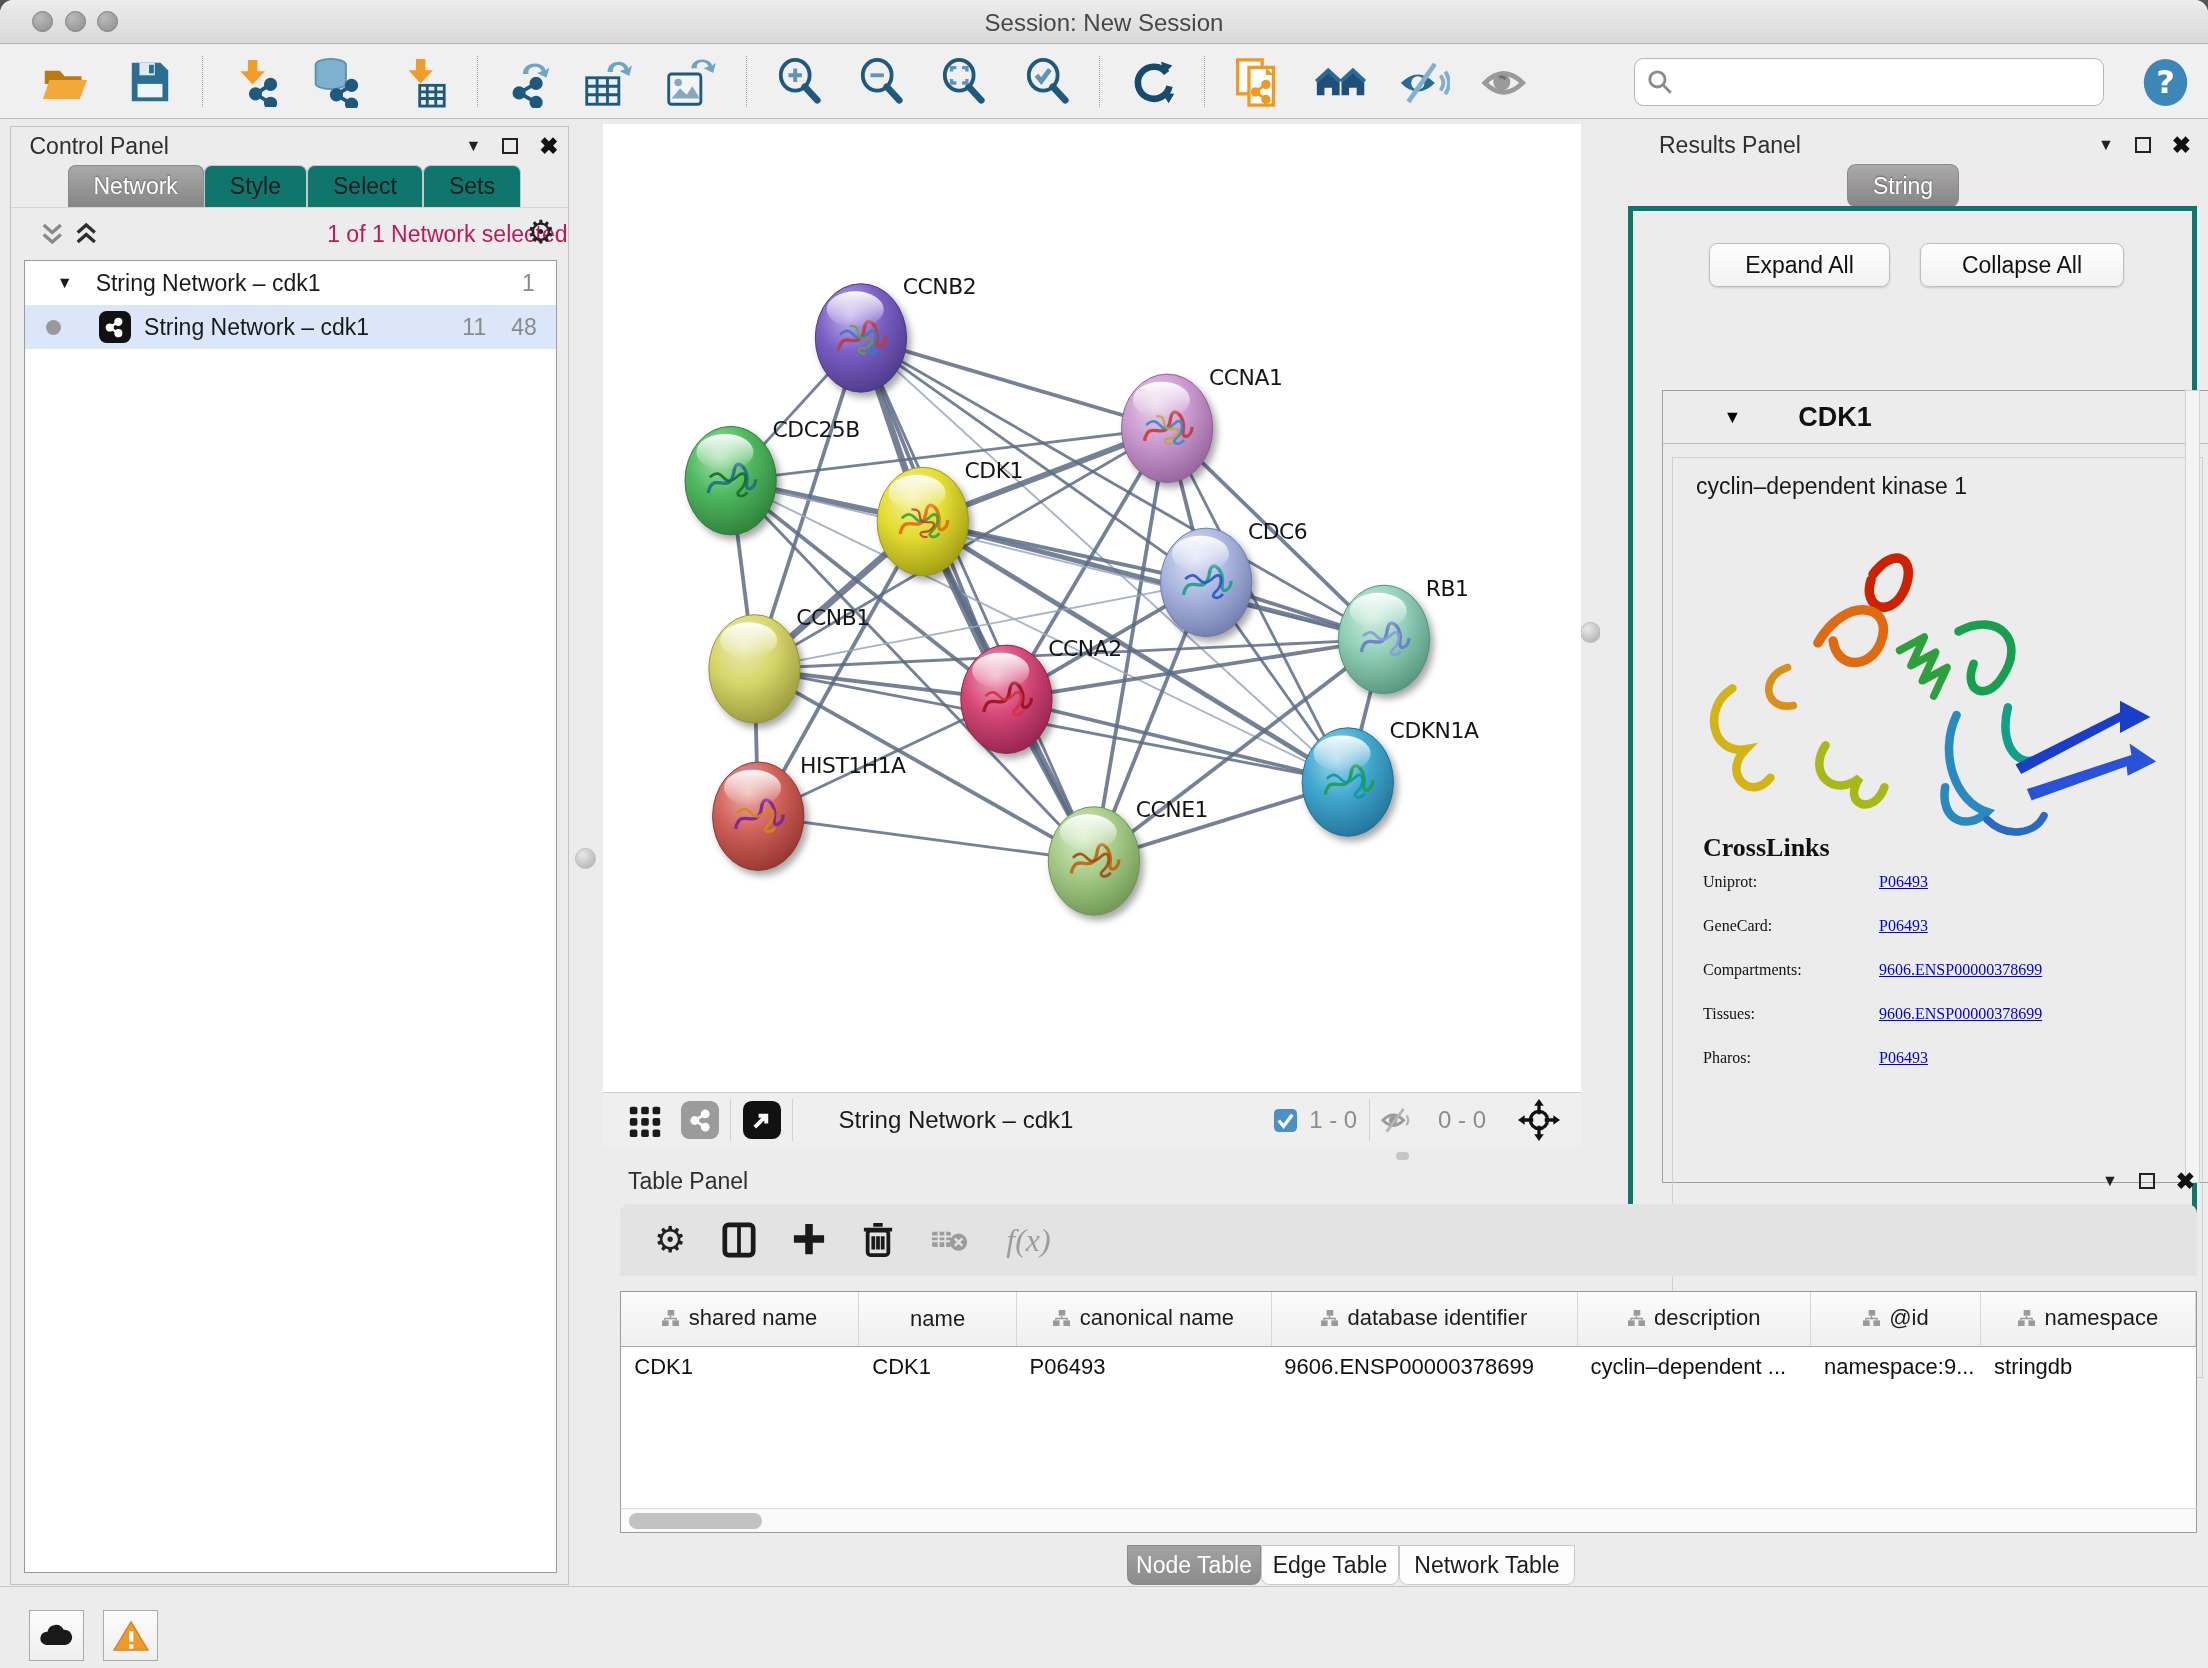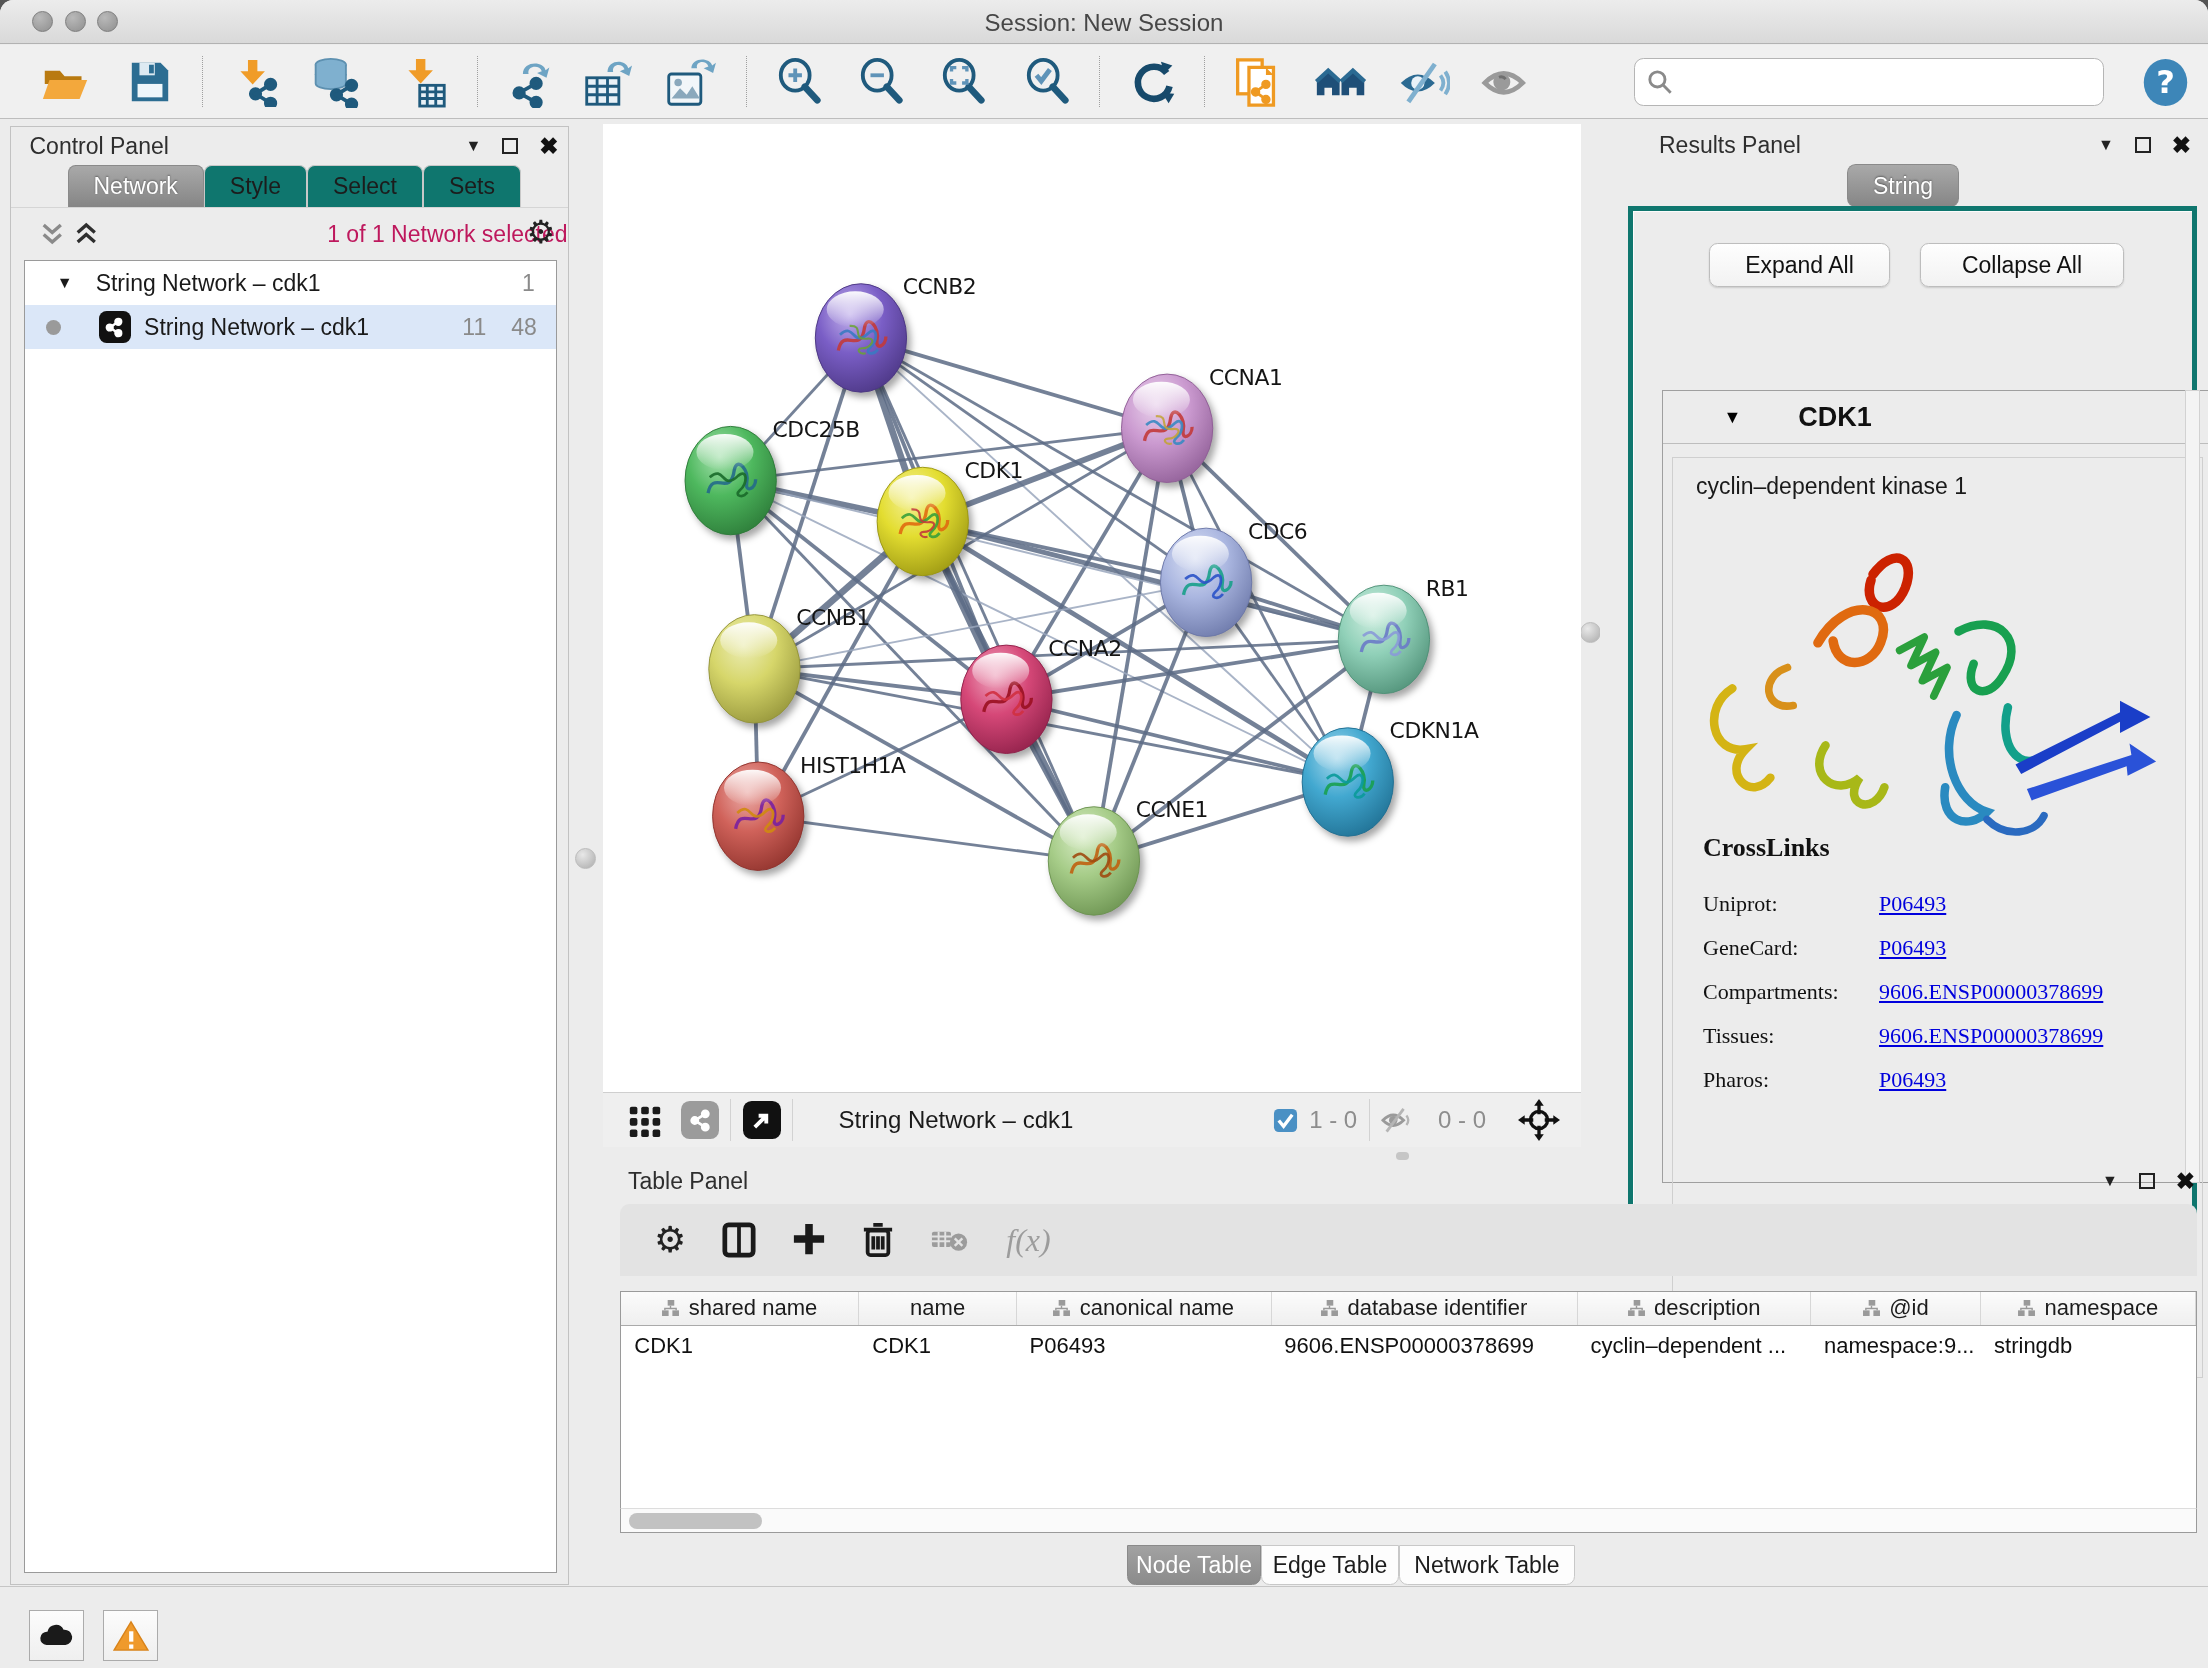--- a/index.html
+++ b/index.html
@@ -53,30 +53,30 @@
     background:radial-gradient(circle at 35% 30%,#e8e8e8,#ababab);border:1px solid #bbb;}
   
   #results-panel{left:1600px;top:124px;width:609px;height:1023px;background:#ececec;}
   #results-card{left:28px;top:82px;width:569px;height:1021px;border:5px solid #0f766e;
     box-shadow:inset 1px 1px 0 #fcfcfc;}
   .rbtn{height:44px;background:linear-gradient(#fefefe,#f2f2f2);border:1px solid #bdbdbd;border-radius:8.6px;
     font-size:23px;color:#111;display:flex;align-items:center;justify-content:center;cursor:pointer;
     box-shadow:0 1px 1.9px rgba(0,0,0,.15);}
   #string-card{left:28.5px;top:179px;width:552px;height:793px;border:1px solid #9f9f9f;background:#ececec;}
   #crosslinks{font-family:"Liberation Serif",serif;}
-  .xrow{display:flex;font-size:22px;height:44px;align-items:flex-end;font-family:Liberation Serif, serif;}
+  .xrow{display:flex;font-size:16px;height:44px;align-items:flex-start;font-family:Liberation Serif, serif;}
   .xlabel{width:176px;color:#111;}
   .xval{color:#0000dd;text-decoration:underline;cursor:pointer;}
   
   #table-panel{left:603px;top:1164px;width:1605px;height:1373px;}
   #tp-toolbar{left:17px;top:40px;width:1577px;height:72px;background:#e3e3e3;border-radius:9.5px 9.5px 0 0;
     display:flex;align-items:center;gap:36px;padding-left:34px;}
   #node-table{left:17px;top:127px;width:1577px;height:242px;background:#fff;border:1px solid #9a9a9a;overflow:hidden;}
   table{border-collapse:collapse;table-layout:fixed;}
-  th{height:33px;background:linear-gradient(#fbfbfb,#efefef);border-right:1px solid #d7d7d7;border-bottom:1px solid #aaa;
+  th{height:54px;background:linear-gradient(#fbfbfb,#efefef);border-right:1px solid #d7d7d7;border-bottom:1px solid #aaa;
     font-size:22px;font-weight:normal;color:#1c1c1c;white-space:nowrap;overflow:hidden;}
   td{height:42px;font-size:22px;color:#111;padding-left:13.3px;white-space:nowrap;overflow:hidden;border:none;}
   .thlab{display:inline-flex;align-items:center;gap:9.5px;}
   #hscroll{left:17px;top:344px;width:1577px;height:25px;background:#fafafa;border:1px solid #9a9a9a;border-top:1px solid #ddd;}
   #hthumb{left:7.6px;top:3.8px;width:133px;height:16px;border-radius:8.6px;background:#c2c2c2;}
   
   #statusbar{left:0;top:1586px;width:2208px;height:82px;background:#ececec;border-top:1px solid #c6c6c6;}
   .sq-btn{width:55px;height:51px;border:1px solid #ababab;background:linear-gradient(#fcfcfc,#efefef);
     display:flex;align-items:center;justify-content:center;cursor:pointer;}
   .gear{font-size:32px;color:#222;line-height:1;}

